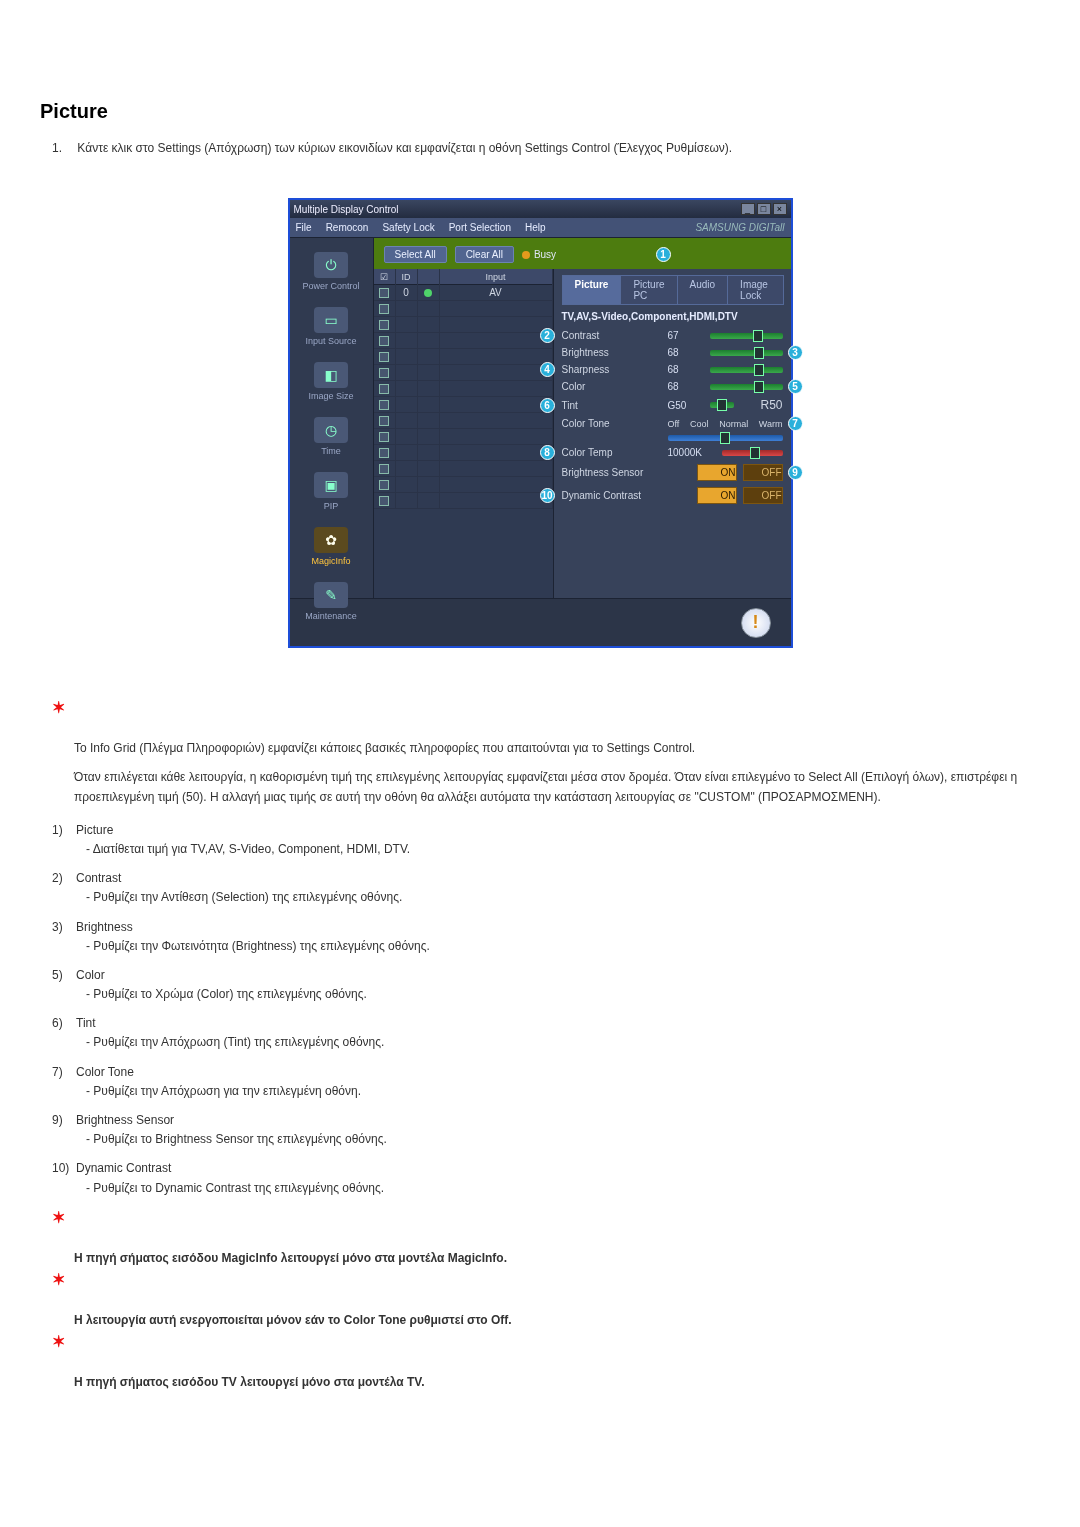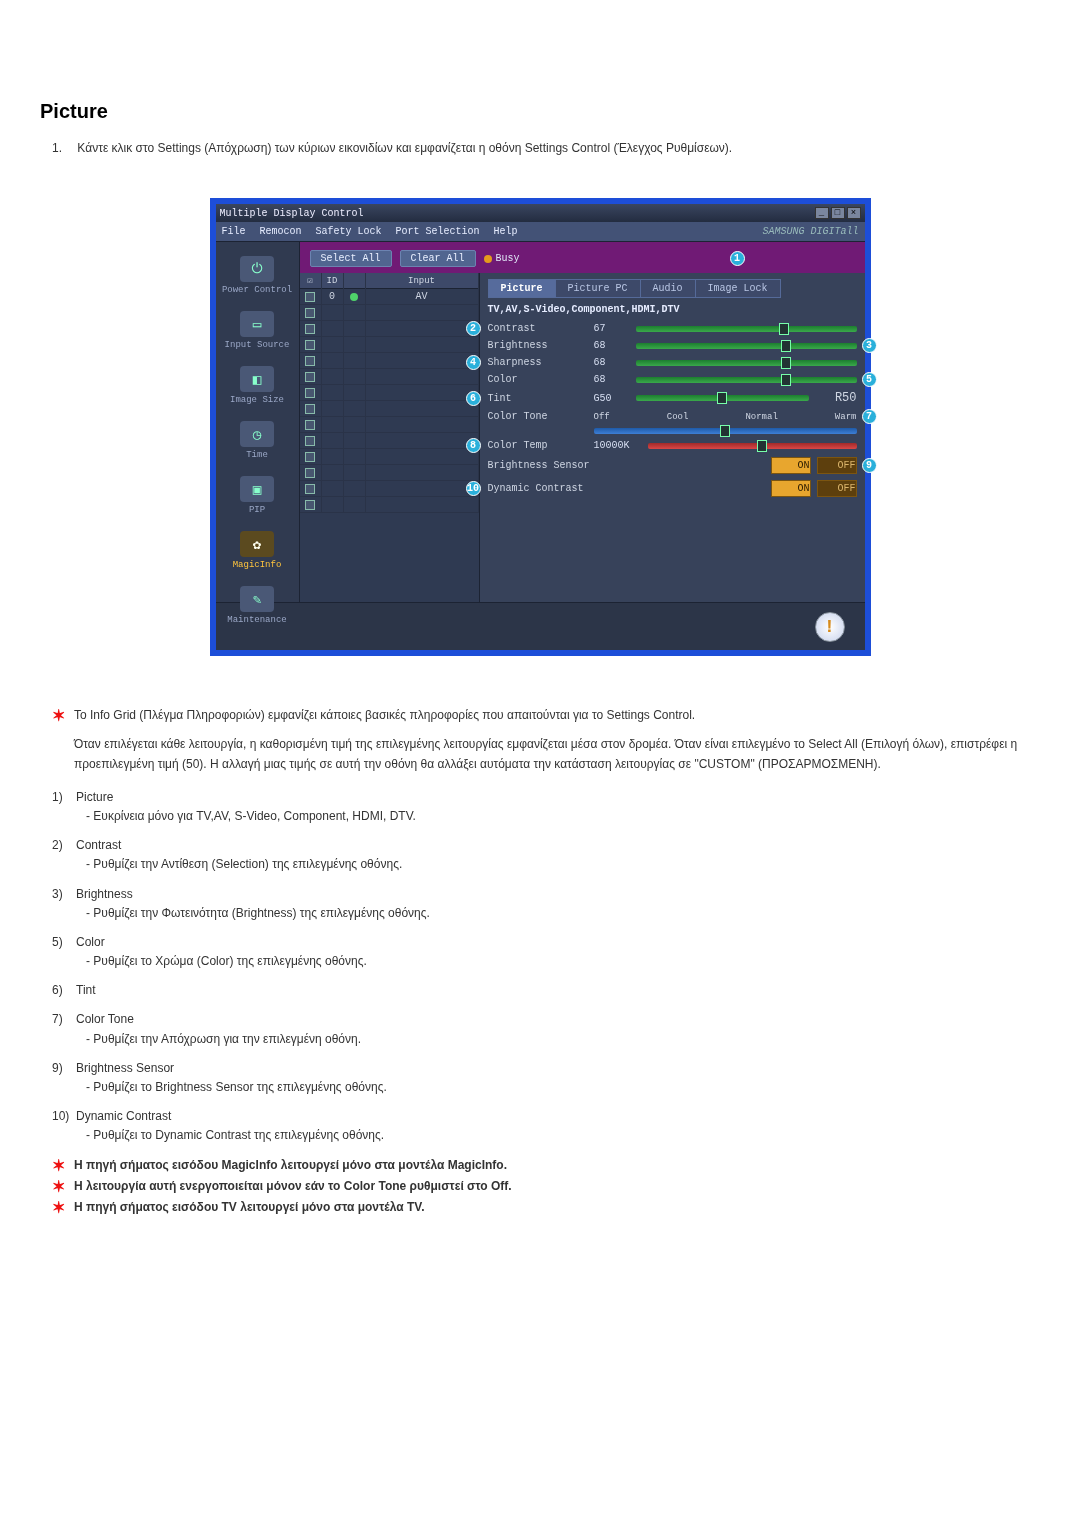--- a/index.html
+++ b/index.html
@@ -16,27 +16,26 @@
       font-weight: bold;
       color: #000;
       margin-bottom: 16px;
       margin-top: 60px;
     }
     .intro { margin-left: 12px; margin-bottom: 24px; line-height: 1.6; }
     .intro .num { display: inline-block; width: 22px; }
     .screenshot-wrap { text-align: center; margin: 40px 0 50px; }
     .screenshot {
       display: inline-block;
-      width: 661px;
+      width: 505px;
       background: #2a3448;
-      border: 6px solid #1d4ed8;
+      border: 2px solid #1d4ed8;
       text-align: left;
       font-size: 10px;
       color: #cfd6e3;
-      font-family: Liberation Mono, monospace;
     }
     .titlebar {
       background: linear-gradient(#3a4660, #232c40);
       height: 18px;
       display: flex;
       align-items: center;
       justify-content: space-between;
       padding: 0 4px;
       color: #eef;
       font-size: 10px;
@@ -78,21 +77,21 @@
     .side-item.active { color: #ffc53e; }
     .side-ico {
       width: 34px; height: 26px;
       margin: 0 auto 3px;
       background: #4a5876;
       border-radius: 4px;
       display: flex; align-items: center; justify-content: center;
       font-size: 14px; color: #8fc;
     }
     .side-item.active .side-ico { background: #5b4a1f; color: #ffe; }
-    .main { flex: 1; display: flex; flex-direction: column; background: #701a75; }
+    .main { flex: 1; display: flex; flex-direction: column; background: #4d7c0f; }
     .toolbar {
       display: flex; align-items: center; gap: 8px;
       padding: 8px 10px 6px;
     }
     .tbtn {
       background: #516590;
       border: 1px solid #6c83b1;
       color: #eaf0ff;
       padding: 2px 10px;
       font-size: 10px;
@@ -190,21 +189,21 @@
       border: 1px solid #8a949e;
     }
 
     
     .body-text { margin-left: 12px; line-height: 1.6; font-size: 12px; }
     .star-row { display: flex; margin-bottom: 2px; }
     .star {
       color: #e11; font-size: 16px; font-weight: bold;
       width: 22px; flex: none; line-height: 1.2;
     }
-    .star-content { flex: 1; }
+    .star-content { flex: 1; margin-top: 41px; }
     .para-block { margin: 10px 0 14px 22px; }
     .numlist { margin-left: 0; }
     .numlist .item { margin-bottom: 10px; }
     .numlist .idx { display: inline-block; width: 24px; }
     .numlist .sub { display: block; margin-left: 34px; }
     .bold-note { font-weight: bold; }
   </style>
 </head>
 <body>
 
@@ -511,25 +510,25 @@
 
 <div class="body-text">
   <div class="star-row">
     <div class="star">✶</div>
     <div class="star-content">Το Info Grid (Πλέγμα Πληροφοριών) εμφανίζει κάποιες βασικές πληροφορίες που απαιτούνται για το Settings Control.</div>
   </div>
 
   <div class="para-block">Όταν επιλέγεται κάθε λειτουργία, η καθορισμένη τιμή της επιλεγμένης λειτουργίας εμφανίζεται μέσα στον δρομέα. Όταν είναι επιλεγμένο το Select All (Επιλογή όλων), επιστρέφει η προεπιλεγμένη τιμή (50). Η αλλαγή μιας τιμής σε αυτή την οθόνη θα αλλάξει αυτόματα την κατάσταση λειτουργίας σε "CUSTOM" (ΠΡΟΣΑΡΜΟΣΜΕΝΗ).</div>
 
   <div class="numlist" id="numlist">
-      <div class="item"><span class="idx">1)</span><span>Picture</span><span class="sub">- Ευκρίνεια μόνο για TV,AV, S-Video, Component, HDMI, DTV.</span></div>
+      <div class="item"><span class="idx">1)</span><span>Picture</span><span class="sub">- Διατίθεται τιμή για TV,AV, S-Video, Component, HDMI, DTV.</span></div>
       <div class="item"><span class="idx">2)</span><span>Contrast</span><span class="sub">- Ρυθμίζει την Αντίθεση (Selection) της επιλεγμένης οθόνης.</span></div>
       <div class="item"><span class="idx">3)</span><span>Brightness</span><span class="sub">- Ρυθμίζει την Φωτεινότητα (Brightness) της επιλεγμένης οθόνης.</span></div>
       <div class="item"><span class="idx">5)</span><span>Color</span><span class="sub">- Ρυθμίζει το Χρώμα (Color) της επιλεγμένης οθόνης.</span></div>
-      <div class="item"><span class="idx">6)</span><span>Tint</span></div>
+      <div class="item"><span class="idx">6)</span><span>Tint</span><span class="sub">- Ρυθμίζει την Απόχρωση (Tint) της επιλεγμένης οθόνης.</span></div>
       <div class="item"><span class="idx">7)</span><span>Color Tone</span><span class="sub">- Ρυθμίζει την Απόχρωση για την επιλεγμένη οθόνη.</span></div>
       <div class="item"><span class="idx">9)</span><span>Brightness Sensor</span><span class="sub">- Ρυθμίζει το Brightness Sensor της επιλεγμένης οθόνης.</span></div>
       <div class="item"><span class="idx">10)</span><span>Dynamic Contrast</span><span class="sub">- Ρυθμίζει το Dynamic Contrast της επιλεγμένης οθόνης.</span></div>
     </div>
 
   <div class="star-row">
     <div class="star">✶</div>
     <div class="star-content bold-note">Η πηγή σήματος εισόδου MagicInfo λειτουργεί μόνο στα μοντέλα MagicInfo.</div>
   </div>
   <div class="star-row">

